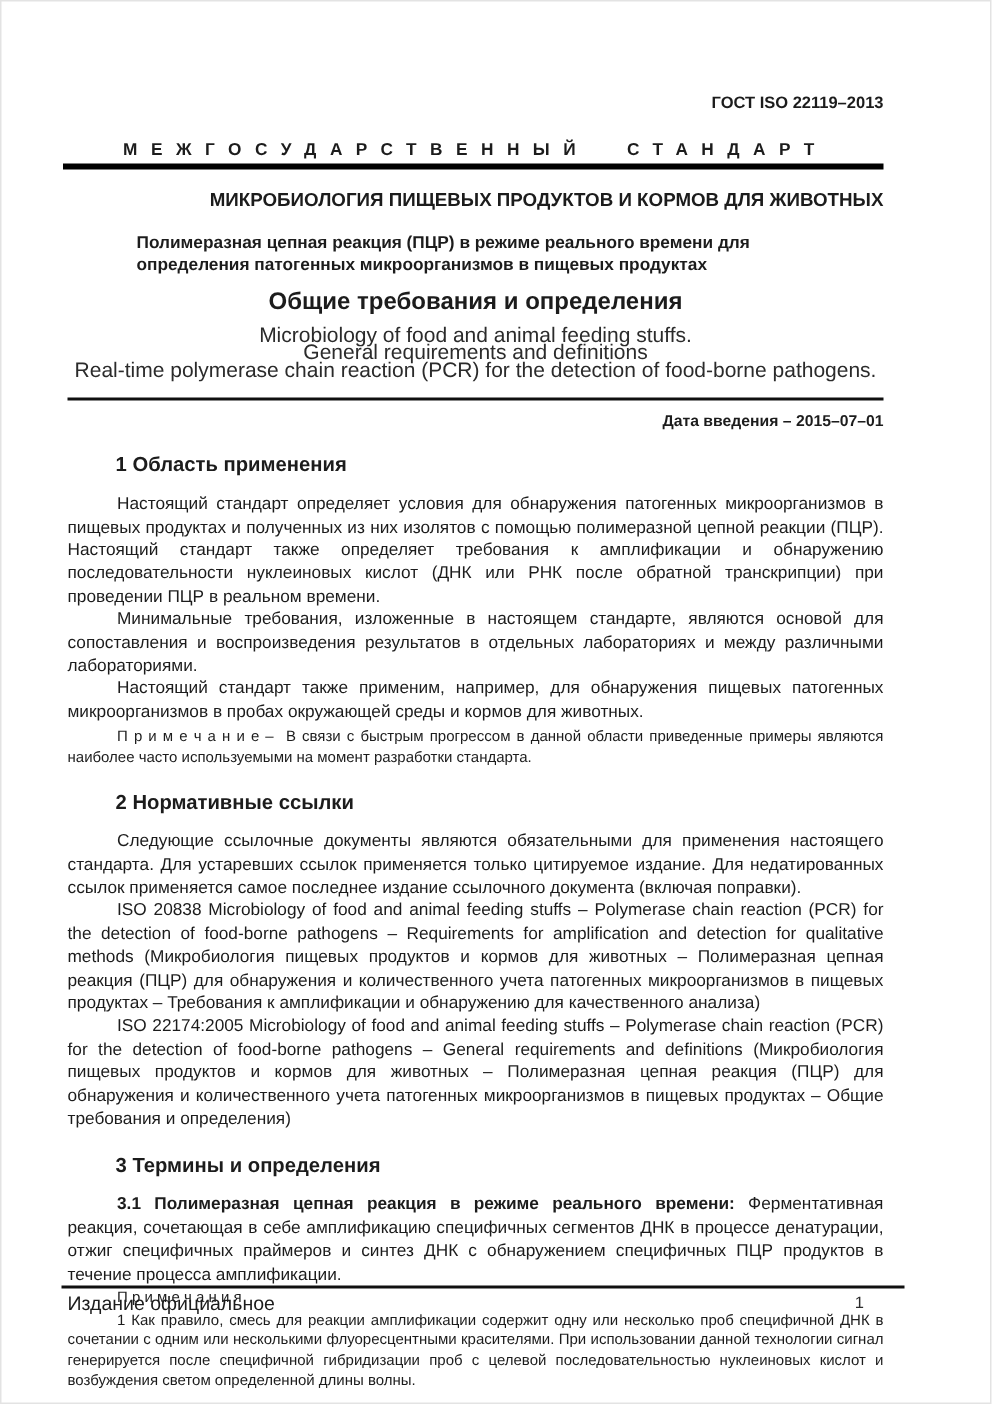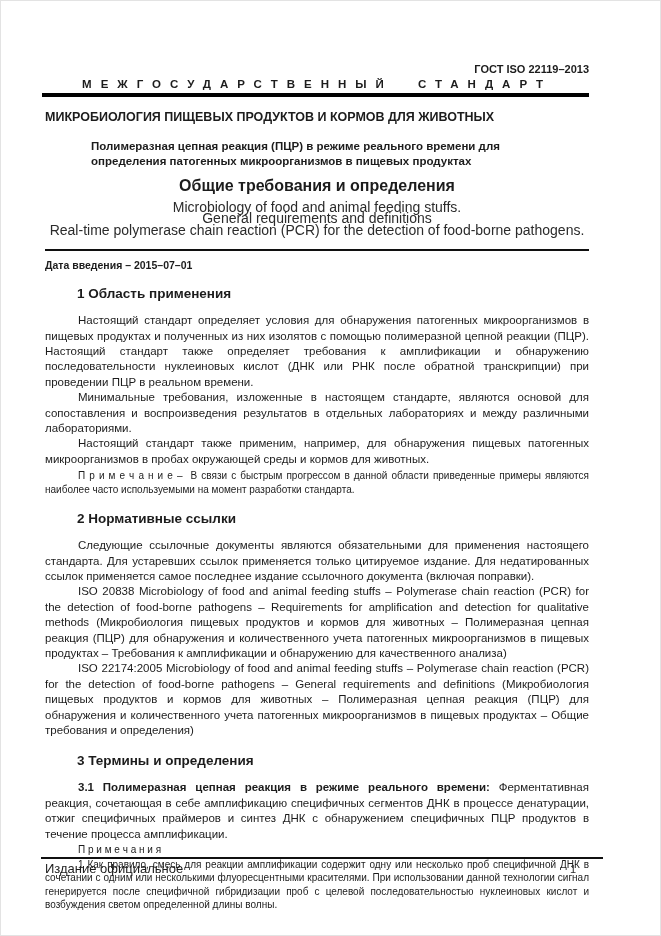--- a/index.html
+++ b/index.html
@@ -14,41 +14,41 @@
     box-sizing:border-box;
   }
   .page{padding:62px 71px 0 44px;}
 
   .doc-code{
     text-align:right;font-weight:bold;font-size:11px;line-height:12px;
   }
   .std-type{
     text-align:center;font-weight:bold;font-size:11.5px;line-height:12px;
     letter-spacing:9px;word-spacing:13px;white-space:nowrap;
-    margin-top:3px;
+    margin-top:19px;
   }
   .thick-rule{height:4px;background:#000;margin-top:3px;margin-left:-3px;}
   .thin-rule{height:2px;background:#101010;margin-top:13px;}
 
   .title-main{
-    margin:13px 0 0;text-align:left;font-weight:bold;font-size:12.5px;line-height:14px;
+    margin:13px 0 0;text-align:right;font-weight:bold;font-size:12.5px;line-height:14px;
   }
   .title-sub{
     margin:15px auto 0;max-width:452px;font-weight:bold;
     font-size:11.5px;line-height:15px;
   }
   .title-general{
     margin:10px 0 0;text-align:center;font-weight:bold;font-size:16px;line-height:13px;
   }
   .title-en{
     margin:10px 0 0;text-align:center;font-size:14px;line-height:11.4px;color:#2b2b2b;
   }
 
   .date{
-    text-align:left;font-weight:bold;font-size:10.5px;line-height:12px;margin-top:8px;
+    text-align:right;font-weight:bold;font-size:10.5px;line-height:12px;margin-top:8px;
   }
 
   h2.sec{
     font-size:13.5px;font-weight:bold;margin:15px 0 12px 32px;line-height:15px;
   }
   p.body{
     font-size:11.5px;line-height:15.4px;text-align:justify;margin:0;text-indent:33px;
   }
   p.note{
     font-size:10px;line-height:13.4px;text-align:justify;margin:2px 0 0;

